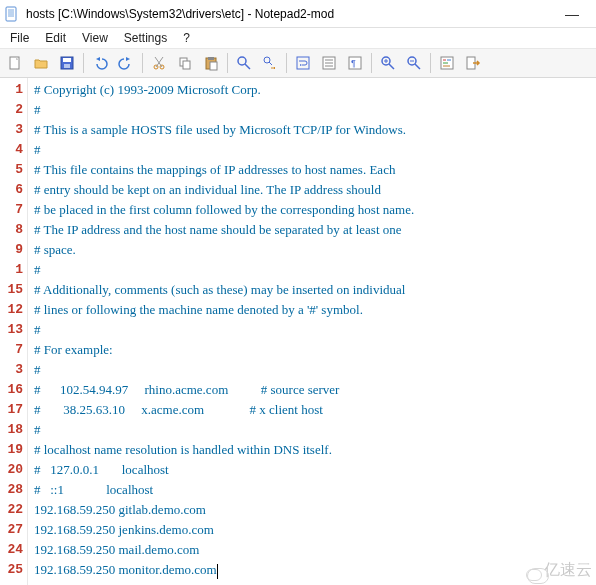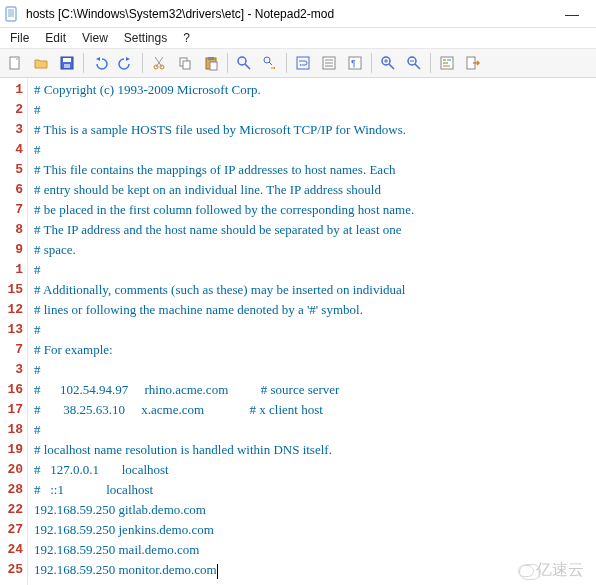--- a/index.html
+++ b/index.html
@@ -12,21 +12,21 @@
 .menubar .menu-item { padding: 2px 8px; color: #222; font-size: 12px; }
 .toolbar { height: 30px; display: flex; align-items: center; padding: 2px 2px; gap: 0; border-top: 1px solid #e8e8e8; border-bottom: 1px solid #d9d9d9; background: #f6f6f6; }
 .toolbar .tbtn { width: 24px; height: 24px; display: flex; align-items: center; justify-content: center; margin: 0 1px; border: 1px solid transparent; border-radius: 2px; }
 .toolbar .sep { width: 1px; height: 20px; background: #ccc; margin: 0 3px; }
 .editor { display: flex; font-family: Consolas, "Courier New", monospace; font-size: 13px; height: calc(100% - 78px); }
 .gutter { width: 28px; text-align: right; color: #c0392b; background: #fff; padding-top: 2px; border-right: 1px solid #e8e8e8; }
 .gutter .ln { height: 20px; line-height: 20px; padding-right: 4px; font-weight: bold; }
 .code { flex: 1; padding-top: 2px; padding-left: 6px; white-space: pre; color: #0369a1; overflow: hidden; font-family: Liberation Serif, serif; }
 .code .line { height: 20px; line-height: 20px; }
 .caret { display: inline-block; width: 1px; height: 15px; background: #000; vertical-align: middle; }
-.watermark { position: absolute; right: 12px; bottom: 4px; opacity: 0.45; display: flex; align-items: center; gap: 2px; color: #888; font-size: 16px; font-family: sans-serif; }
+.watermark { position: absolute; right: 4px; bottom: 4px; opacity: 0.45; display: flex; align-items: flex-end; gap: 2px; color: #888; font-size: 16px; font-family: sans-serif; }
 .watermark .bubble { width: 16px; height: 12px; border: 1.5px solid #aaa; border-radius: 8px; position: relative; }
 .watermark .bubble::after { content: ""; width: 20px; height: 14px; border: 1.5px solid #aaa; border-radius: 10px; position: absolute; right: -8px; top: -2px; }
 svg { display: block; }
 </style>
 </head>
 <body>
 
 <div class="titlebar">
   <span class="app-icon">
     <svg width="16" height="16" viewBox="0 0 16 16">

